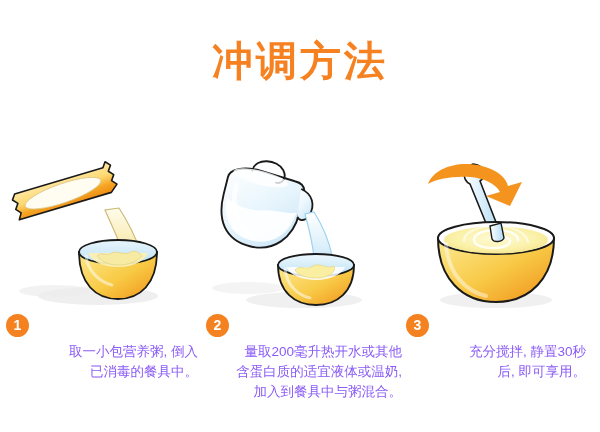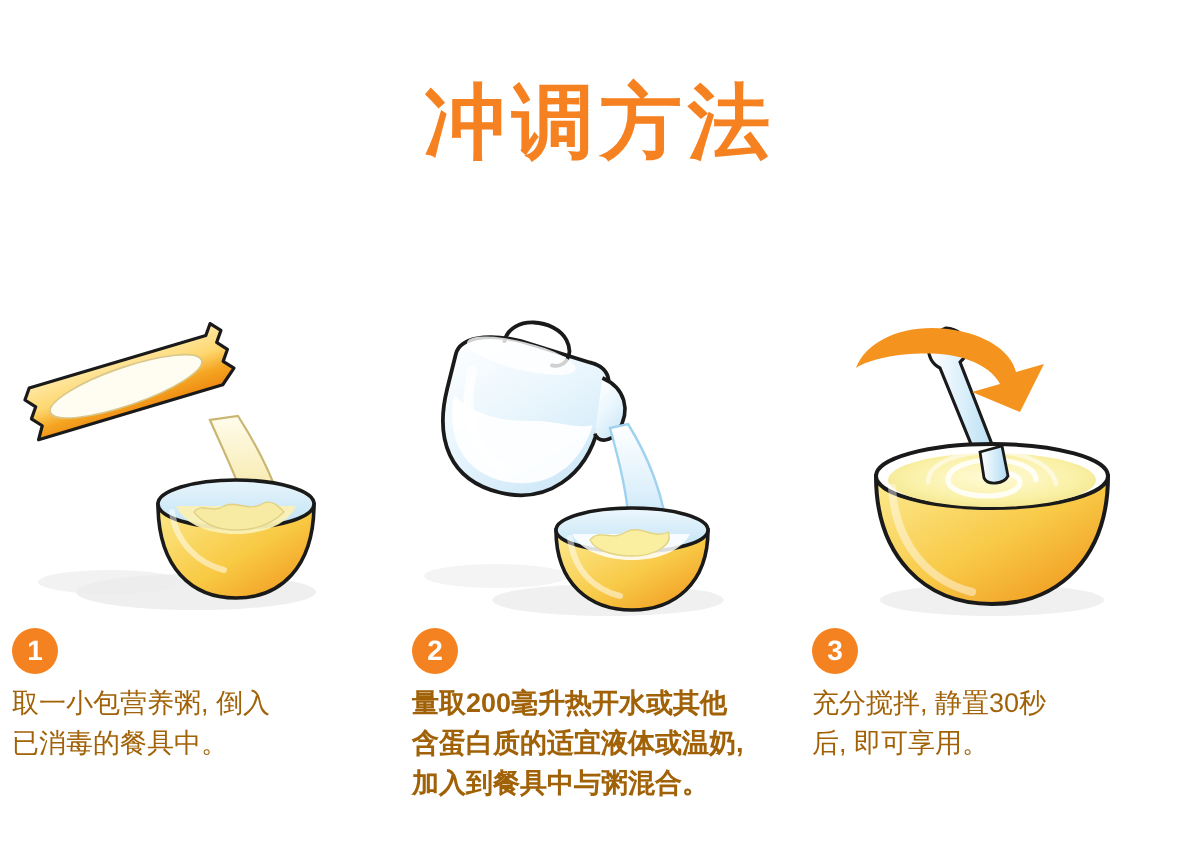--- a/index.html
+++ b/index.html
@@ -84,25 +84,26 @@
     line-height: 23px;
     text-align: center;
   }
   .caption-text {
     position: absolute;
     top: 28px;
     left: 6px;
     width: 192px;
     font-size: 13.5px;
     line-height: 20px;
-    color: #a16207;
+    color: #8b5cf6;
     white-space: pre-line;
     letter-spacing: 0px;
-  }
-  .step.s2 .caption-text { width: 196px; font-weight: bold; }
+    text-align: right;
+  }
+  .step.s2 .caption-text { width: 196px; }
   .step.s3 .caption-text { width: 180px; }
 </style>
 </head>
 <body>
 
 <div id="page">
 
   <div class="header">
     <h1 class="title">冲调方法</h1>
   </div>

